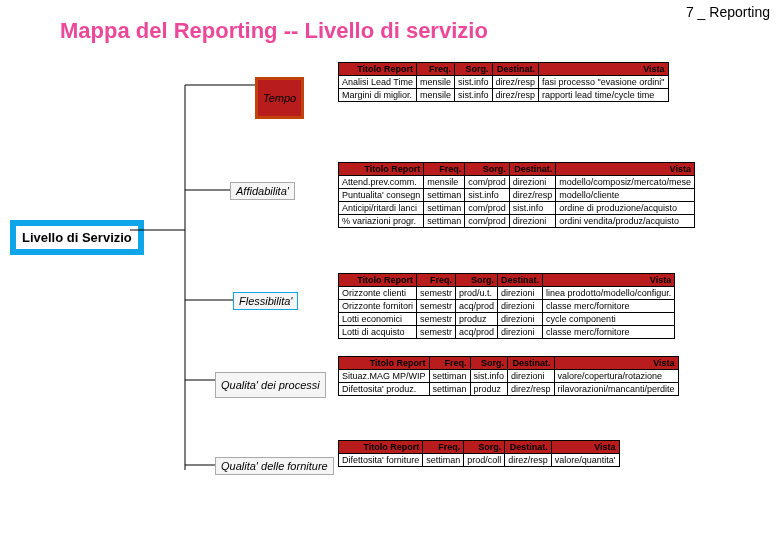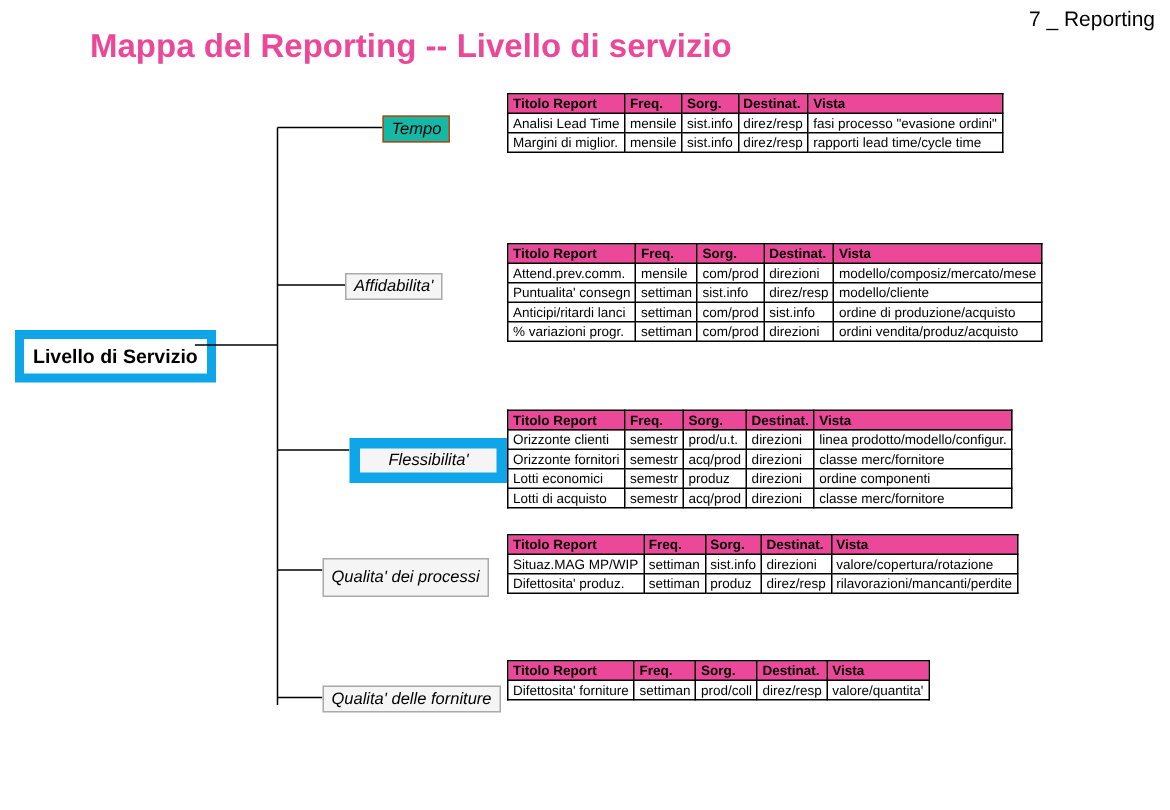--- a/index.html
+++ b/index.html
@@ -57,22 +57,22 @@
     
     .report-table {
       position: absolute;
       border-collapse: collapse;
       font-size: 9px;
     }
     .report-table th {
       border: 1px solid #000;
       padding: 1px 3px;
       font-weight: bold;
-      text-align: left;
-      background: #ec4899;
+      text-align: right;
+      background: #b91c1c;
     }
     .report-table td {
       border: 1px solid #000;
       padding: 1px 3px;
       text-align: left;
       white-space: nowrap;
     }
   </style>
 </head>
 <body>
@@ -93,21 +93,21 @@
 
   <line x1="185" y1="190" x2="230" y2="190" stroke="#000" stroke-width="1"></line>
 
   <line x1="185" y1="300" x2="233" y2="300" stroke="#000" stroke-width="1"></line>
 
   <line x1="185" y1="380" x2="215" y2="380" stroke="#000" stroke-width="1"></line>
 
   <line x1="185" y1="465" x2="215" y2="465" stroke="#000" stroke-width="1"></line>
 </svg>
 
-<div class="cat-label" style="left:255px; top:77px; border:1px solid #c2410c; padding:2px 5px; background:#14b8a6;">
+<div class="cat-label" style="left:255px; top:77px; border:3px solid #c2410c; padding:12px 5px; background:#b91c1c;">
   <span>Tempo</span>
 </div>
 
 <table class="report-table" style="left:338px; top:62px;">
   <thead>
     <tr>
       <th>Titolo Report</th>
       <th>Freq.</th>
       <th>Sorg.</th>
       <th>Destinat.</th>
@@ -171,21 +171,21 @@
       <tr>
         <td>% variazioni progr.</td>
         <td>settiman</td>
         <td>com/prod</td>
         <td>direzioni</td>
         <td>ordini vendita/produz/acquisto</td>
       </tr>
     </tbody>
 </table>
 
-<div class="cat-label" style="left:233px; top:292px; border:7px solid #0ea5e9; padding:2px 19px; background:#f5f5f5;">
+<div class="cat-label" style="left:233px; top:292px; border:1px solid #0ea5e9; padding:2px 5px; background:#f5f5f5;">
   <span>Flessibilita'</span>
 </div>
 
 <table class="report-table" style="left:338px; top:273px;">
   <thead>
     <tr>
       <th>Titolo Report</th>
       <th>Freq.</th>
       <th>Sorg.</th>
       <th>Destinat.</th>
@@ -205,21 +205,21 @@
         <td>semestr</td>
         <td>acq/prod</td>
         <td>direzioni</td>
         <td>classe merc/fornitore</td>
       </tr>
       <tr>
         <td>Lotti economici</td>
         <td>semestr</td>
         <td>produz</td>
         <td>direzioni</td>
-        <td>ordine componenti</td>
+        <td>cycle componenti</td>
       </tr>
       <tr>
         <td>Lotti di acquisto</td>
         <td>semestr</td>
         <td>acq/prod</td>
         <td>direzioni</td>
         <td>classe merc/fornitore</td>
       </tr>
     </tbody>
 </table>

